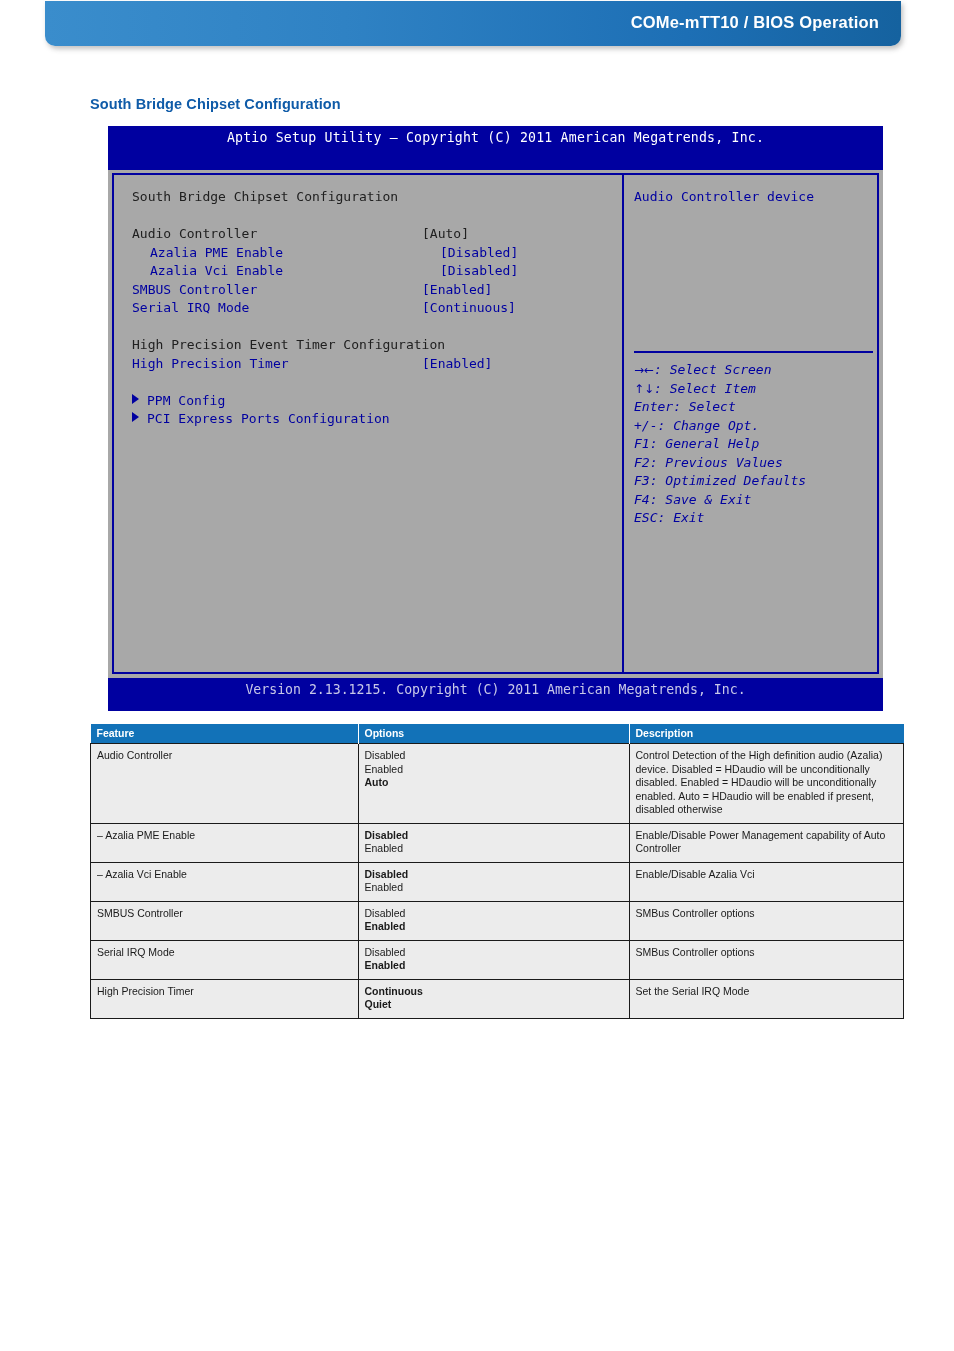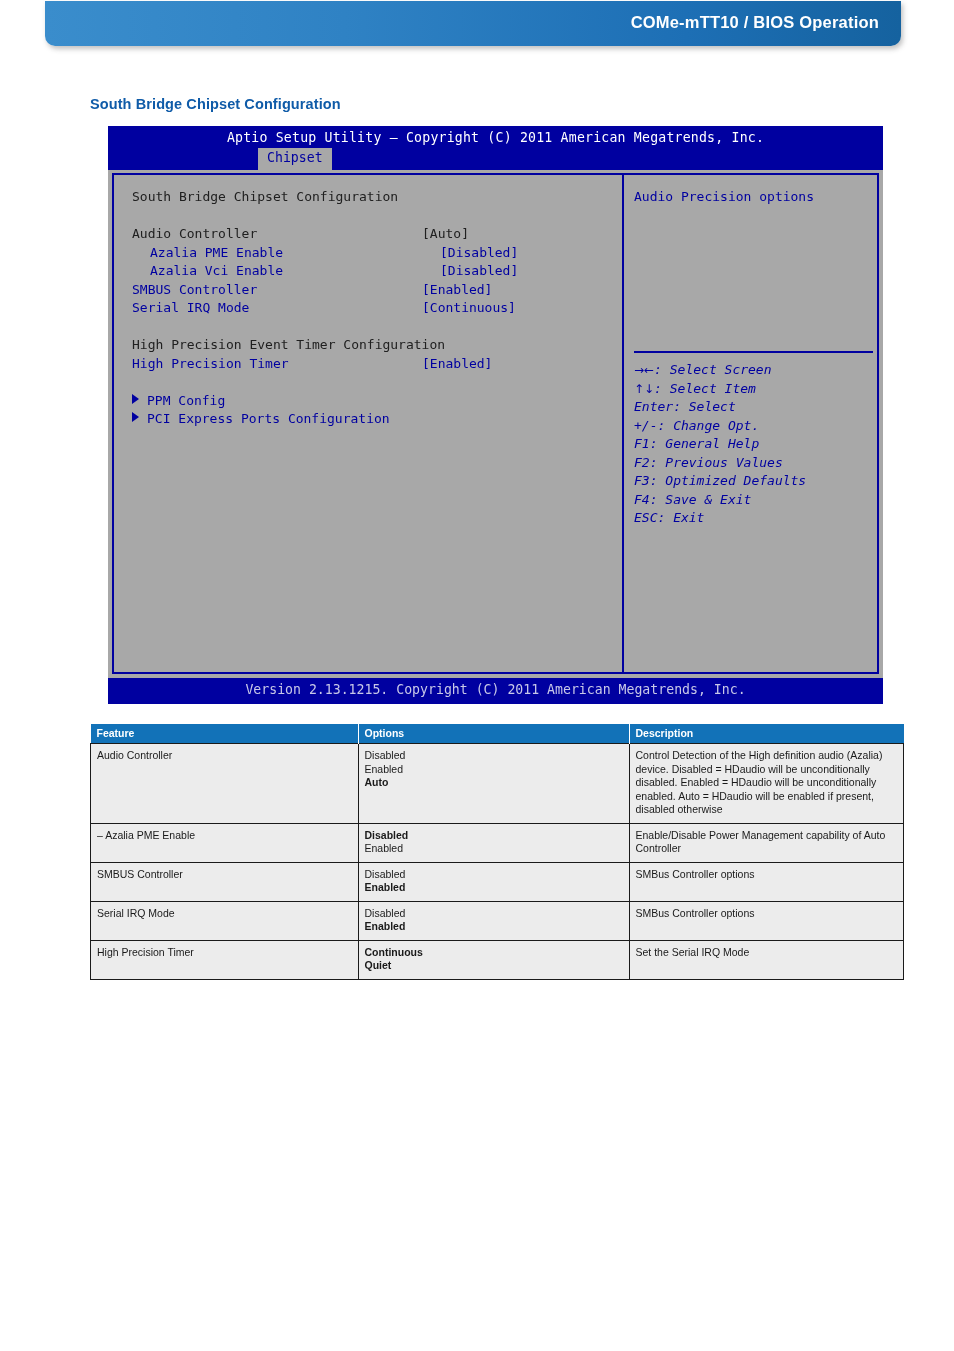--- a/index.html
+++ b/index.html
@@ -111,21 +111,21 @@
     padding: 13px 0 0 10px;
     position: relative;
     display: flex;
     flex-direction: column;
   }
   .bios-footer {
     background: #0000a0;
     color: #c8c8e8;
     text-align: center;
     font-size: 13.2px;
-    padding: 3px 0 4px 0;
+    padding: 3px 0 11px 0;
   }
 
   .bios-row {
     display: flex;
     white-space: pre;
   }
   .bios-label { width: 290px; }
   .blue  { color: #0000a0; }
   .dark  { color: #202020; }
   .bios-heading { color: #202020; white-space: pre; }
@@ -219,23 +219,20 @@
 <div class="page-header">
   <div class="page-header-title">COMe-mTT10 / BIOS Operation</div>
 </div>
 
 <div class="section-heading">South Bridge Chipset Configuration</div>
 
 <div class="bios">
 
   <div class="bios-titlebar">
     <div class="bios-title">Aptio Setup Utility – Copyright (C) 2011 American Megatrends, Inc.</div>
-    <div class="bios-tabrow">
-      <div class="bios-tab">Chipset</div>
-    </div>
   </div>
 
   <div class="bios-body">
 
     <div class="bios-left">
 
       <div class="bios-heading">South Bridge Chipset Configuration</div>
       <div class="bios-spacer"></div>
 
       <div class="bios-row">
@@ -279,21 +276,21 @@
         <span>PPM Config</span>
       </div>
       <div class="bios-sub">
         <span class="tri"></span>
         <span>PCI Express Ports Configuration</span>
       </div>
 
     </div>
 
     <div class="bios-right">
-      <div class="help-text">Audio Precision options</div>
+      <div class="help-text">Audio Controller device</div>
       <div class="spacer-flex"></div>
       <div class="help-divider"></div>
       <div class="keys">
         <div class="key-row"><span class="key-glyph">→←</span><span>: Select Screen</span></div>
         <div class="key-row"><span class="key-glyph">↑↓</span><span>: Select Item</span></div>
         <div class="key-row">Enter: Select</div>
         <div class="key-row">+/-: Change Opt.</div>
         <div class="key-row">F1: General Help</div>
         <div class="key-row">F2: Previous Values</div>
         <div class="key-row">F3: Optimized Defaults</div>
@@ -328,20 +325,28 @@
     </tr>
     <tr>
       <td>– Azalia PME Enable</td>
       <td>
         <div class="opt-bold">Disabled</div>
         <div>Enabled</div>
       </td>
       <td>Enable/Disable Power Management capability of Auto Controller</td>
     </tr>
     <tr>
+      <td>– Azalia Vci Enable</td>
+      <td>
+        <div class="opt-bold">Disabled</div>
+        <div>Enabled</div>
+      </td>
+      <td>Enable/Disable Azalia Vci</td>
+    </tr>
+    <tr>
       <td>SMBUS Controller</td>
       <td>
         <div>Disabled</div>
         <div class="opt-bold">Enabled</div>
       </td>
       <td>SMBus Controller options</td>
     </tr>
     <tr>
       <td>Serial IRQ Mode</td>
       <td>

